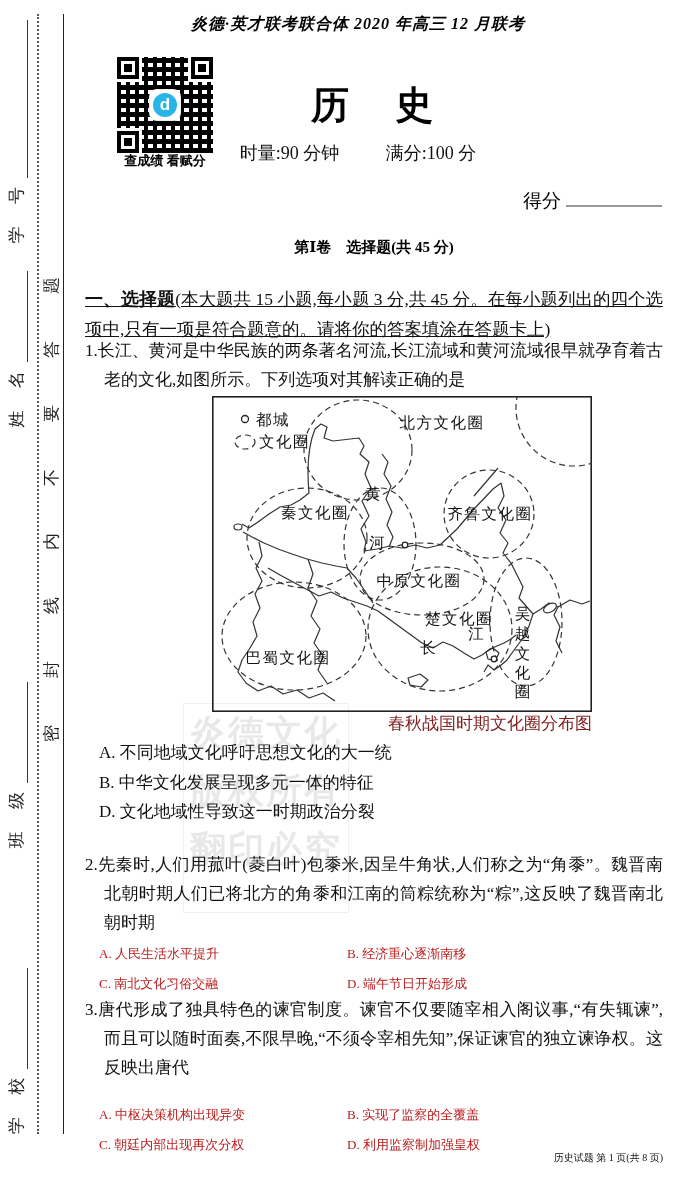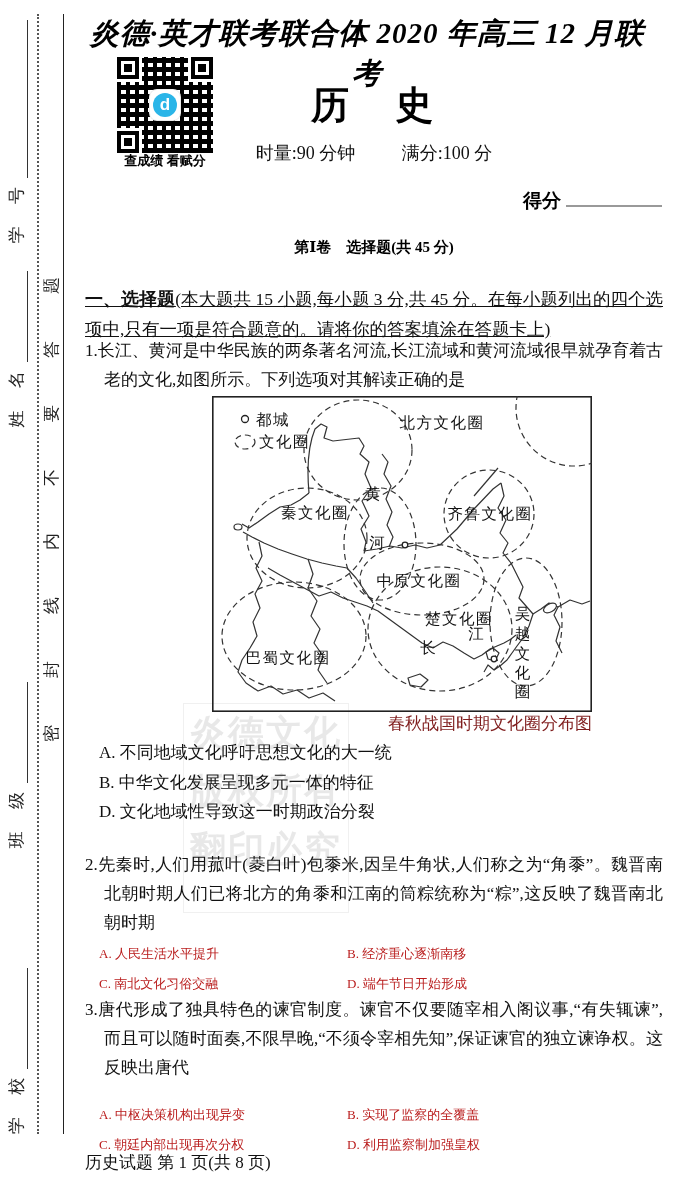--- a/index.html
+++ b/index.html
@@ -17,61 +17,61 @@
   .sf-label{letter-spacing:9px;}
   .sf-blank{display:inline-block;height:15px;border-bottom:1.4px solid #333;}
   .line-dotted{left:37px;top:14px;height:1120px;border-left:2px dotted #555;}
   .line-solid{left:63px;top:14px;height:1120px;border-left:1.5px solid #222;}
   .side-seal{
     left:40px;top:742px;width:540px;height:22px;
     transform:rotate(-90deg);transform-origin:0 0;
     font-size:17px;letter-spacing:47px;white-space:nowrap;color:#222;
   }
   
-  .exam-title{top:14px;left:78px;width:578px;text-align:center;
-    font-size:29px;font-weight:bold;font-style:italic;letter-spacing:1px;color:#000;}
+  .exam-title{top:14px;left:69px;width:578px;text-align:center;
+    font-size:16px;font-weight:bold;font-style:italic;letter-spacing:1px;color:#000;}
   .qr{left:117px;top:57px;width:96px;height:96px;
     background:
       repeating-linear-gradient(90deg,#000 0 4px,transparent 4px 9px),
       repeating-linear-gradient(0deg,#000 0 5px,#fff 5px 9px);}
   .finder{position:absolute;width:22px;height:22px;border:4px solid #000;background:#fff;
     box-sizing:border-box;box-shadow:0 0 0 3px #fff;}
   .finder::after{content:"";position:absolute;inset:3px;background:#000;}
   .f-tl{left:0;top:0}.f-tr{right:0;top:0}.f-bl{left:0;bottom:0}
   .qr-logo{position:absolute;left:50%;top:50%;width:30px;height:30px;margin:-15px 0 0 -15px;
     background:#fff;border-radius:7px;box-shadow:0 0 0 1px #eee;}
   .qr-logo-c{position:absolute;inset:3px;background:#2ab5e8;border-radius:50%;
     color:#fff;font:bold 17px/23px "Liberation Sans",sans-serif;text-align:center;}
   .qr-caption{left:110px;top:152px;width:110px;text-align:center;
     font-size:13px;font-weight:bold;font-family:"Liberation Sans",sans-serif;color:#000;}
   .subject-title{top:80px;left:85px;width:578px;text-align:center;
     font-size:38px;font-weight:bold;letter-spacing:4px;color:#000;}
-  .info-line{top:141px;left:85px;width:578px;text-align:center;font-size:18px;color:#111;}
+  .info-line{top:141px;left:69px;width:578px;text-align:center;font-size:18px;color:#111;}
   .info-line span{margin:0 21px;}
-  .score-row{left:523px;top:188px;font-size:19px;font-weight:bold;color:#000;}
+  .score-row{left:523px;top:188px;font-size:19px;font-weight:normal;color:#000;}
   .score-line{display:inline-block;width:96px;height:16px;border-bottom:2px solid #999;}
   
   .section-title{top:238px;left:85px;width:578px;text-align:center;
     font-size:15px;font-weight:bold;color:#000;}
   .para{left:85px;width:578px;font-size:17.5px;line-height:30px;text-align:justify;color:#111;}
   .intro{top:284px;text-decoration:underline;}
   .intro b{font-size:18px;}
   .stem{left:85px;width:578px;font-size:17px;line-height:29px;text-align:justify;
     padding-left:19px;text-indent:-19px;box-sizing:border-box;color:#111;}
   .q1{top:336px;}
   .q2{top:850px;}
   .q3{top:995px;}
   .figure{left:212px;top:396px;width:380px;height:316px;border-radius:30px;}
   .fig-caption{left:212px;top:712px;width:380px;text-align:right;font-size:17px;color:#7f1d1d;}
   .opts-list{left:99px;top:738px;width:560px;font-size:17px;line-height:29.5px;color:#111;}
   .opt-grid{display:grid;grid-template-columns:248px auto;padding-left:14px;
     font-size:13px;line-height:29.5px;color:#b91c1c;}
   .og2{left:85px;top:939px;width:578px;}
   .og3{left:85px;top:1084px;width:578px;margin-top:16px;}
-  .footer{top:1151px;left:85px;width:578px;text-align:left;font-size:17px;color:#111;}
+  .footer{top:1151px;left:85px;width:578px;text-align:right;font-size:10px;color:#111;}
   
   .watermark{left:183px;top:703px;width:164px;height:208px;z-index:0;
     border:1px solid rgba(0,0,0,0.06);
     color:rgba(0,0,0,0.09);font-size:36px;font-weight:bold;
     text-align:center;line-height:58px;letter-spacing:2px;}
   
   .mb{fill:none;stroke:#222;stroke-width:1.6;}
   .dash ellipse,.dash circle{fill:none;stroke:#333;stroke-width:1.2;stroke-dasharray:6 4;}
   .solid path,.solid ellipse{fill:none;stroke:#333;stroke-width:1.2;stroke-linejoin:round;}
   .solid .isl{fill:#fff;}

